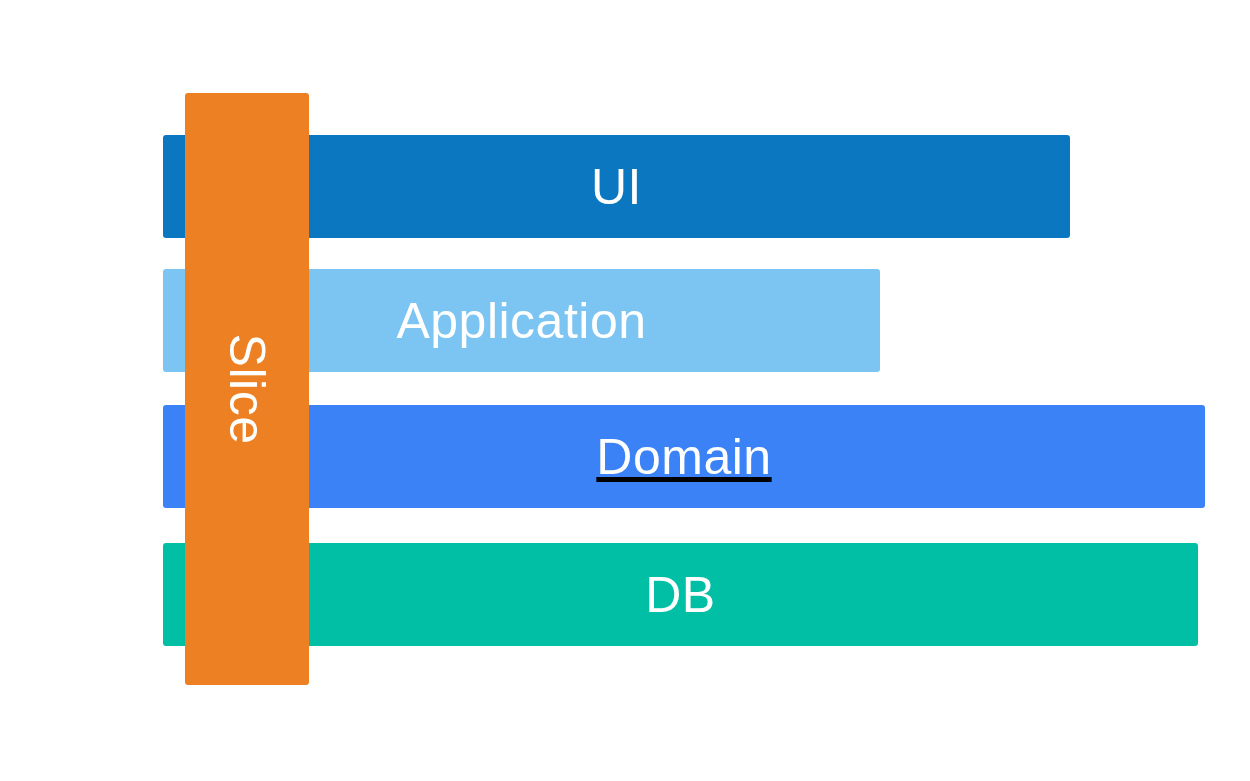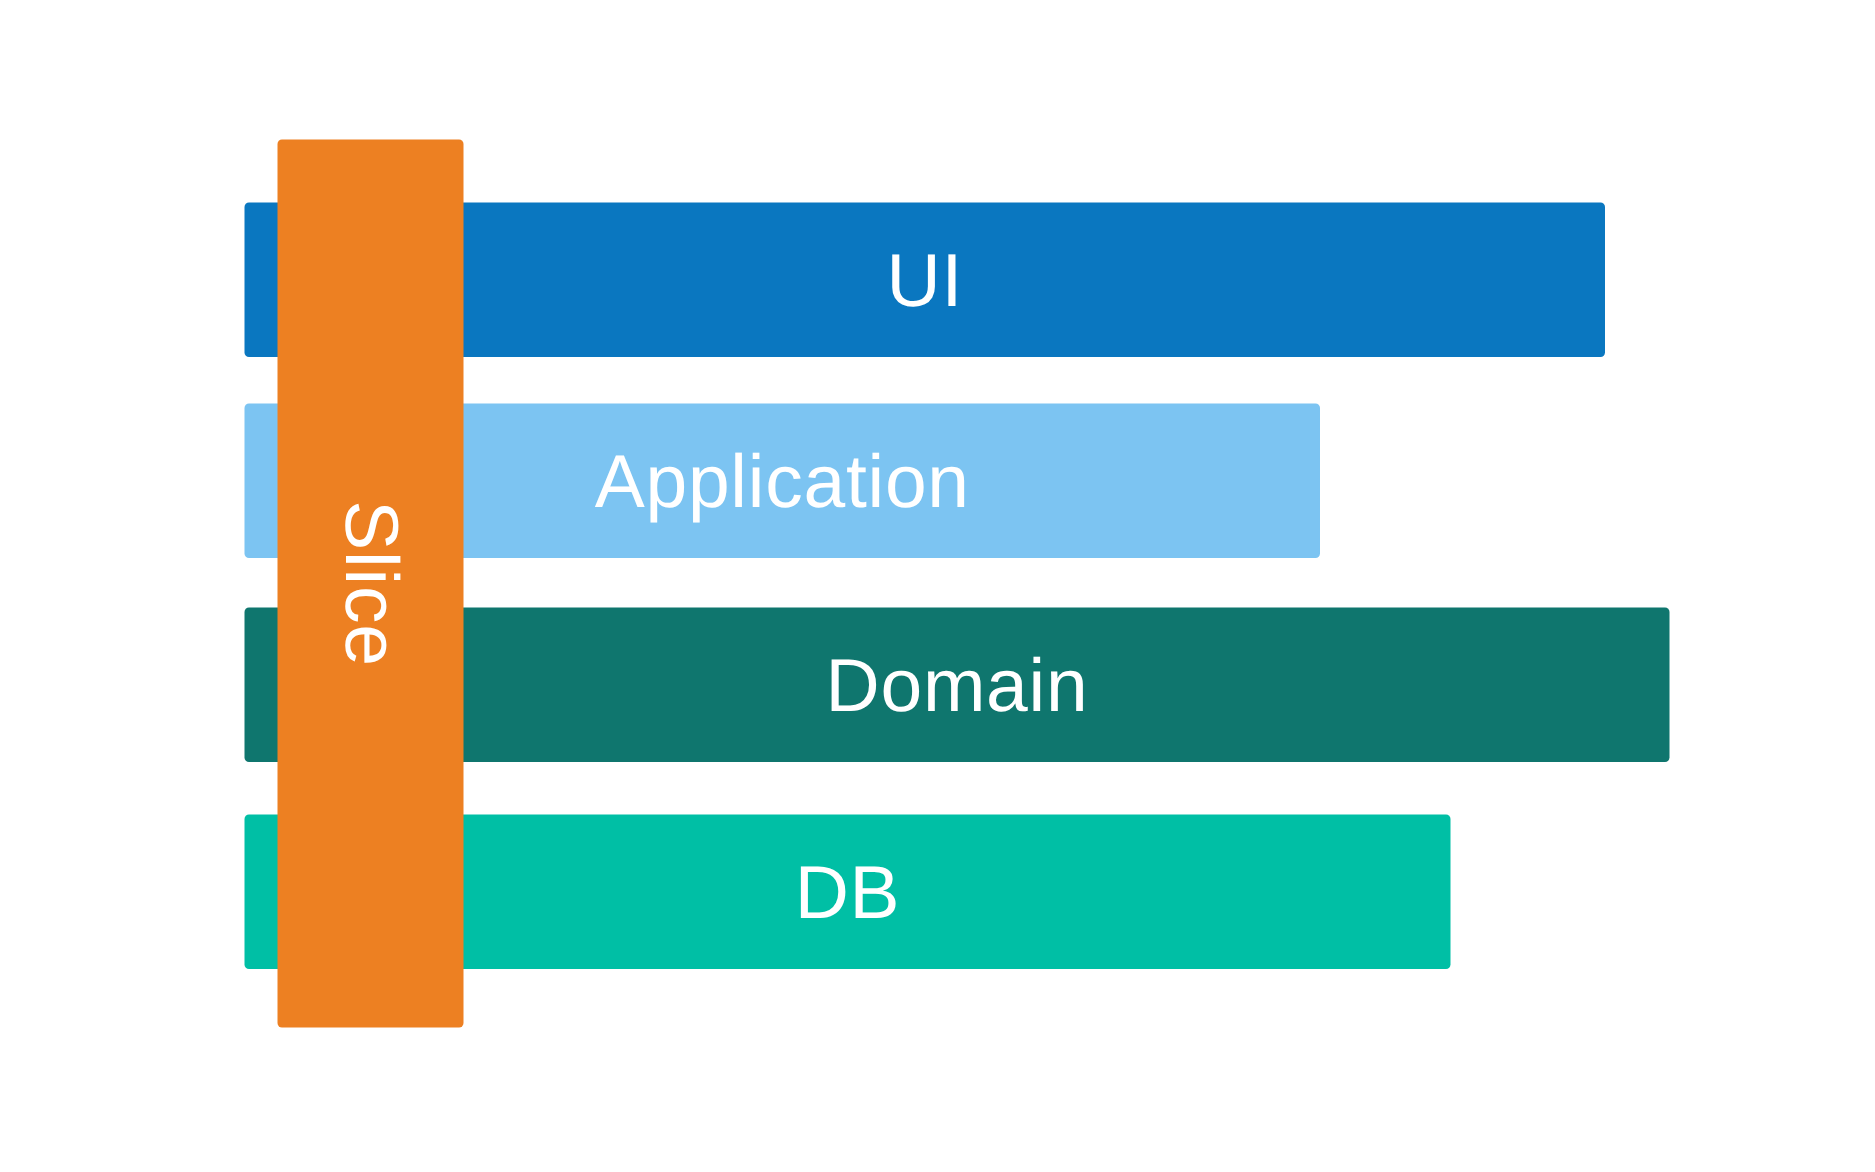--- a/index.html
+++ b/index.html
@@ -67,25 +67,25 @@
 <div id="canvas" style="background: rgb(255, 255, 255);">
 
   <div class="layer-bar" id="layer-ui" style="left: 163px; top: 135px; width: 907px; height: 103px; background: rgb(10, 119, 192);">
     <span class="layer-label">UI</span>
   </div>
 
   <div class="layer-bar" id="layer-application" style="left: 163px; top: 269px; width: 717px; height: 103px; background: rgb(124, 196, 242);">
     <span class="layer-label">Application</span>
   </div>
 
-  <div class="layer-bar" id="layer-domain" style="left: 163px; top: 405px; width: 950px; height: 103px; background: #0f766e;">
+  <div class="layer-bar" id="layer-domain" style="left: 163px; top: 405px; width: 1042px; height: 103px; background: #3b82f6; text-decoration: underline;">
     <span class="layer-label">Domain</span>
   </div>
 
-  <div class="layer-bar" id="layer-db" style="left: 163px; top: 543px; width: 804px; height: 103px; background: rgb(0, 191, 165);">
+  <div class="layer-bar" id="layer-db" style="left: 163px; top: 543px; width: 1035px; height: 103px; background: rgb(0, 191, 165);">
     <span class="layer-label">DB</span>
   </div>
 
   <div id="slice-bar" style="left: 185px; top: 93px; width: 124px; height: 592px; background: rgb(237, 128, 34);">
     <span id="slice-label" style="color: rgb(255, 255, 255); transform: rotate(90deg);">Slice</span>
   </div>
 
 </div>
 
 </body></html>

